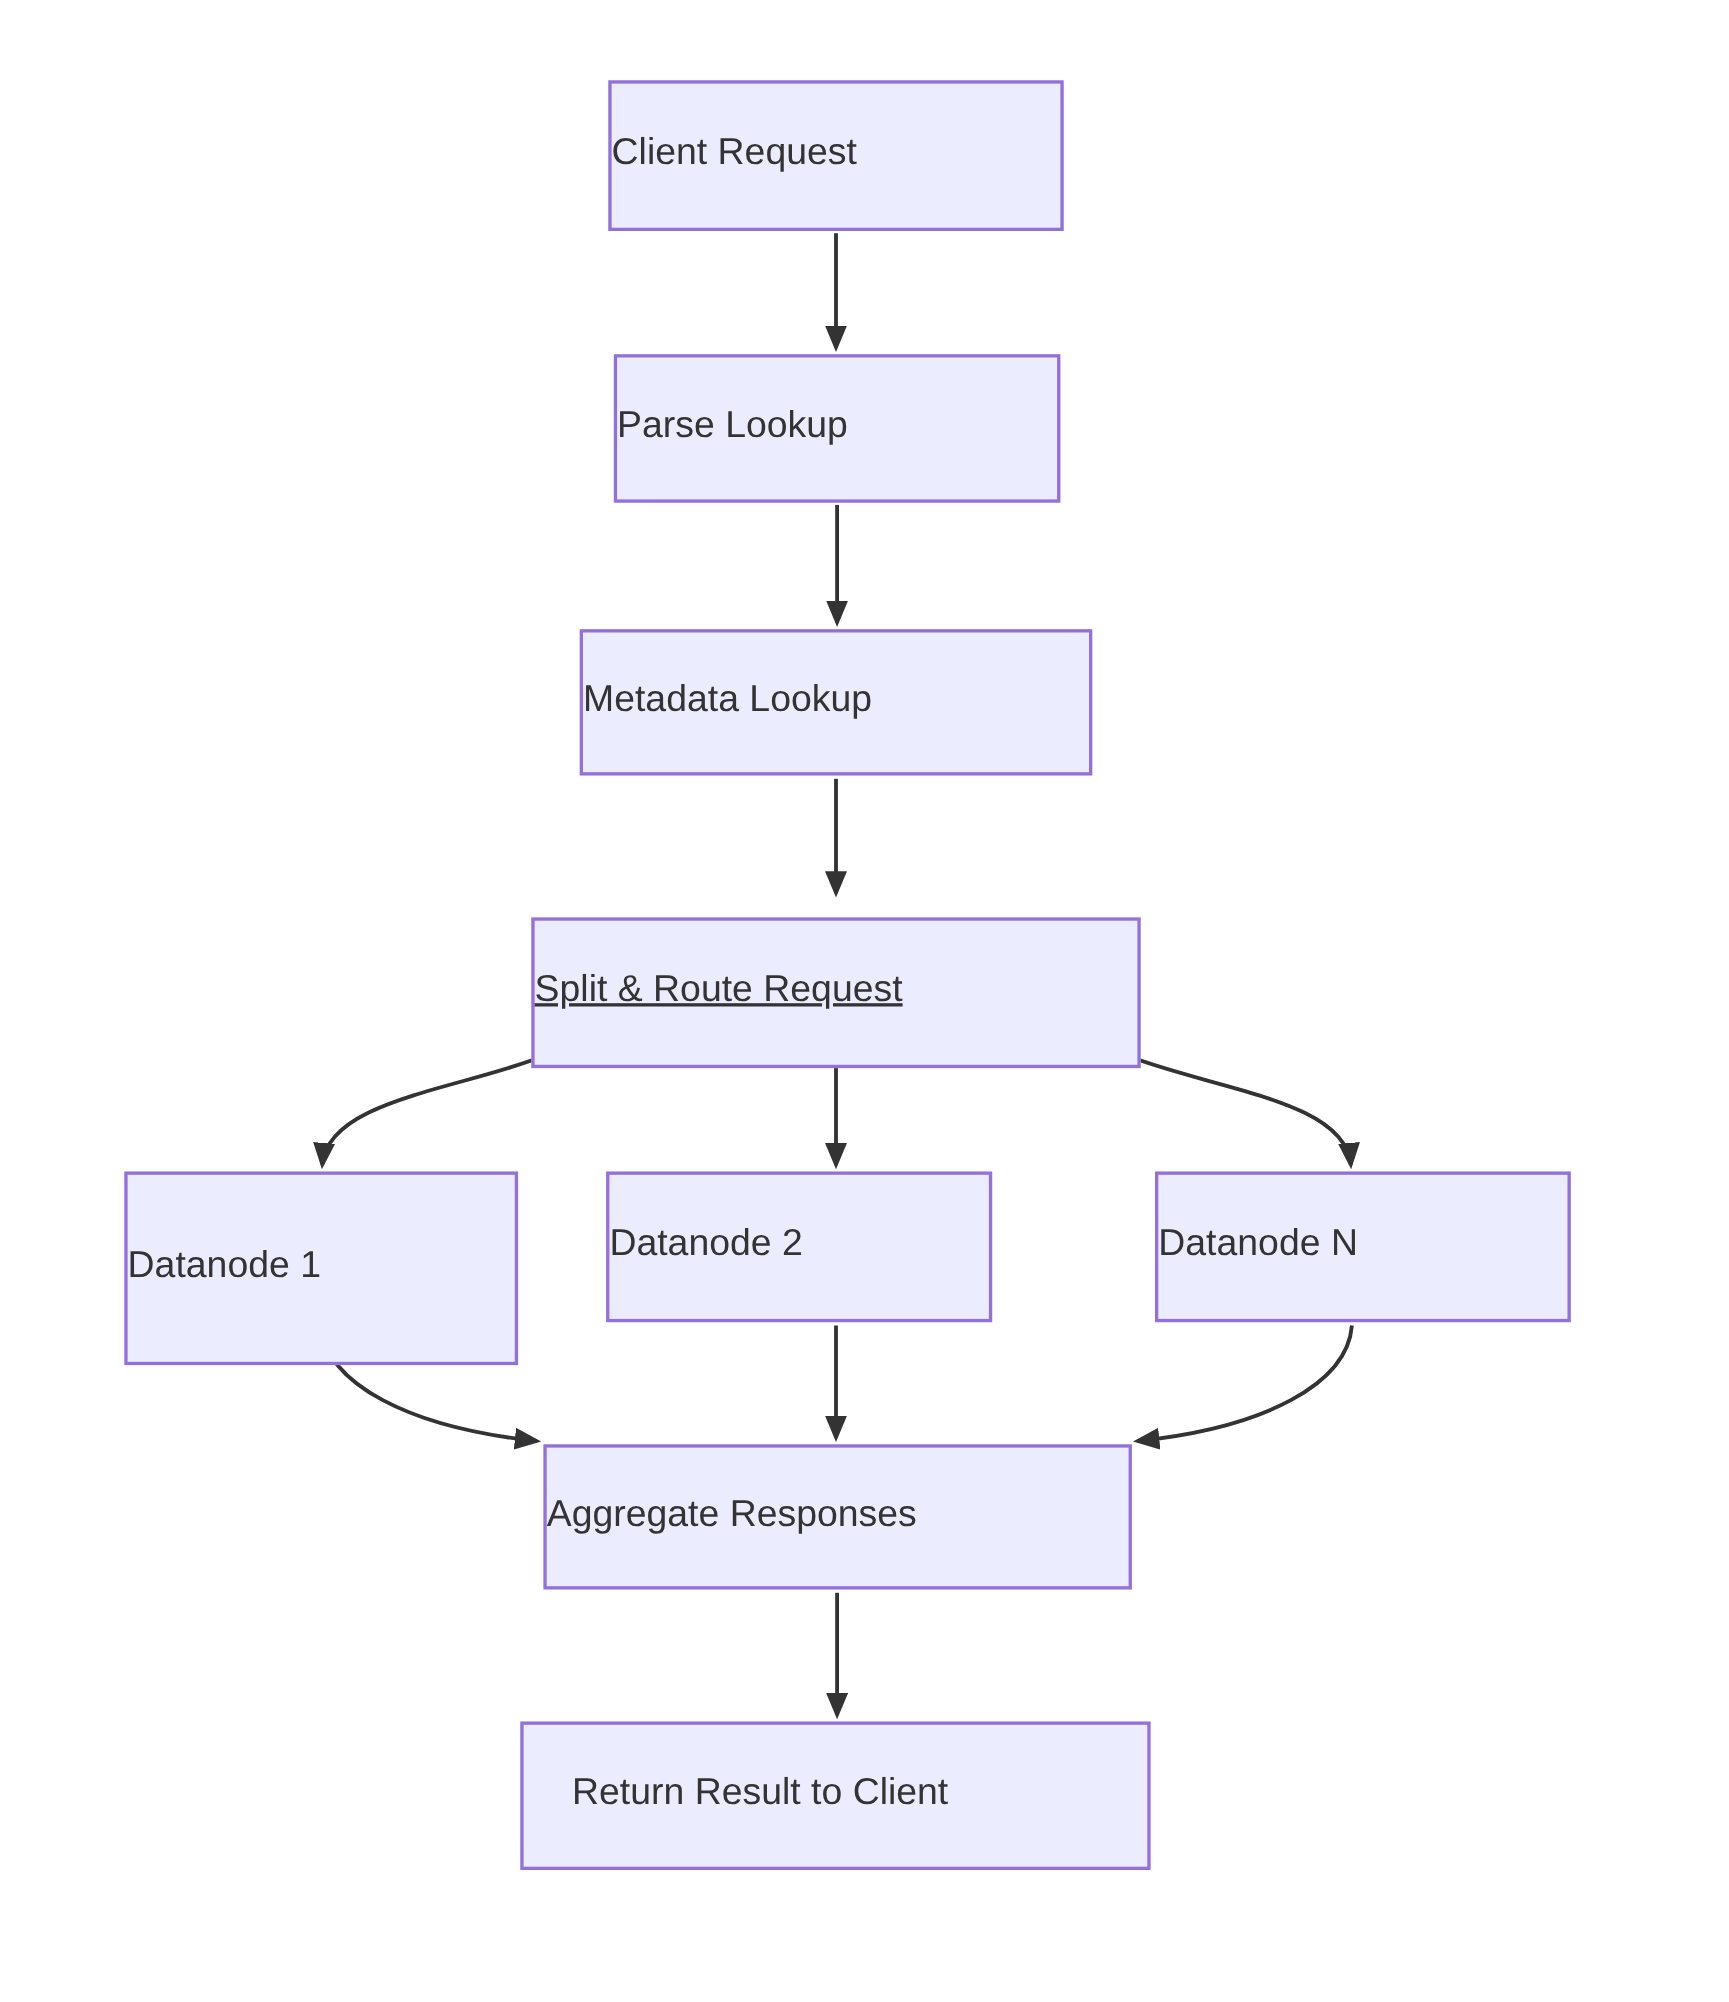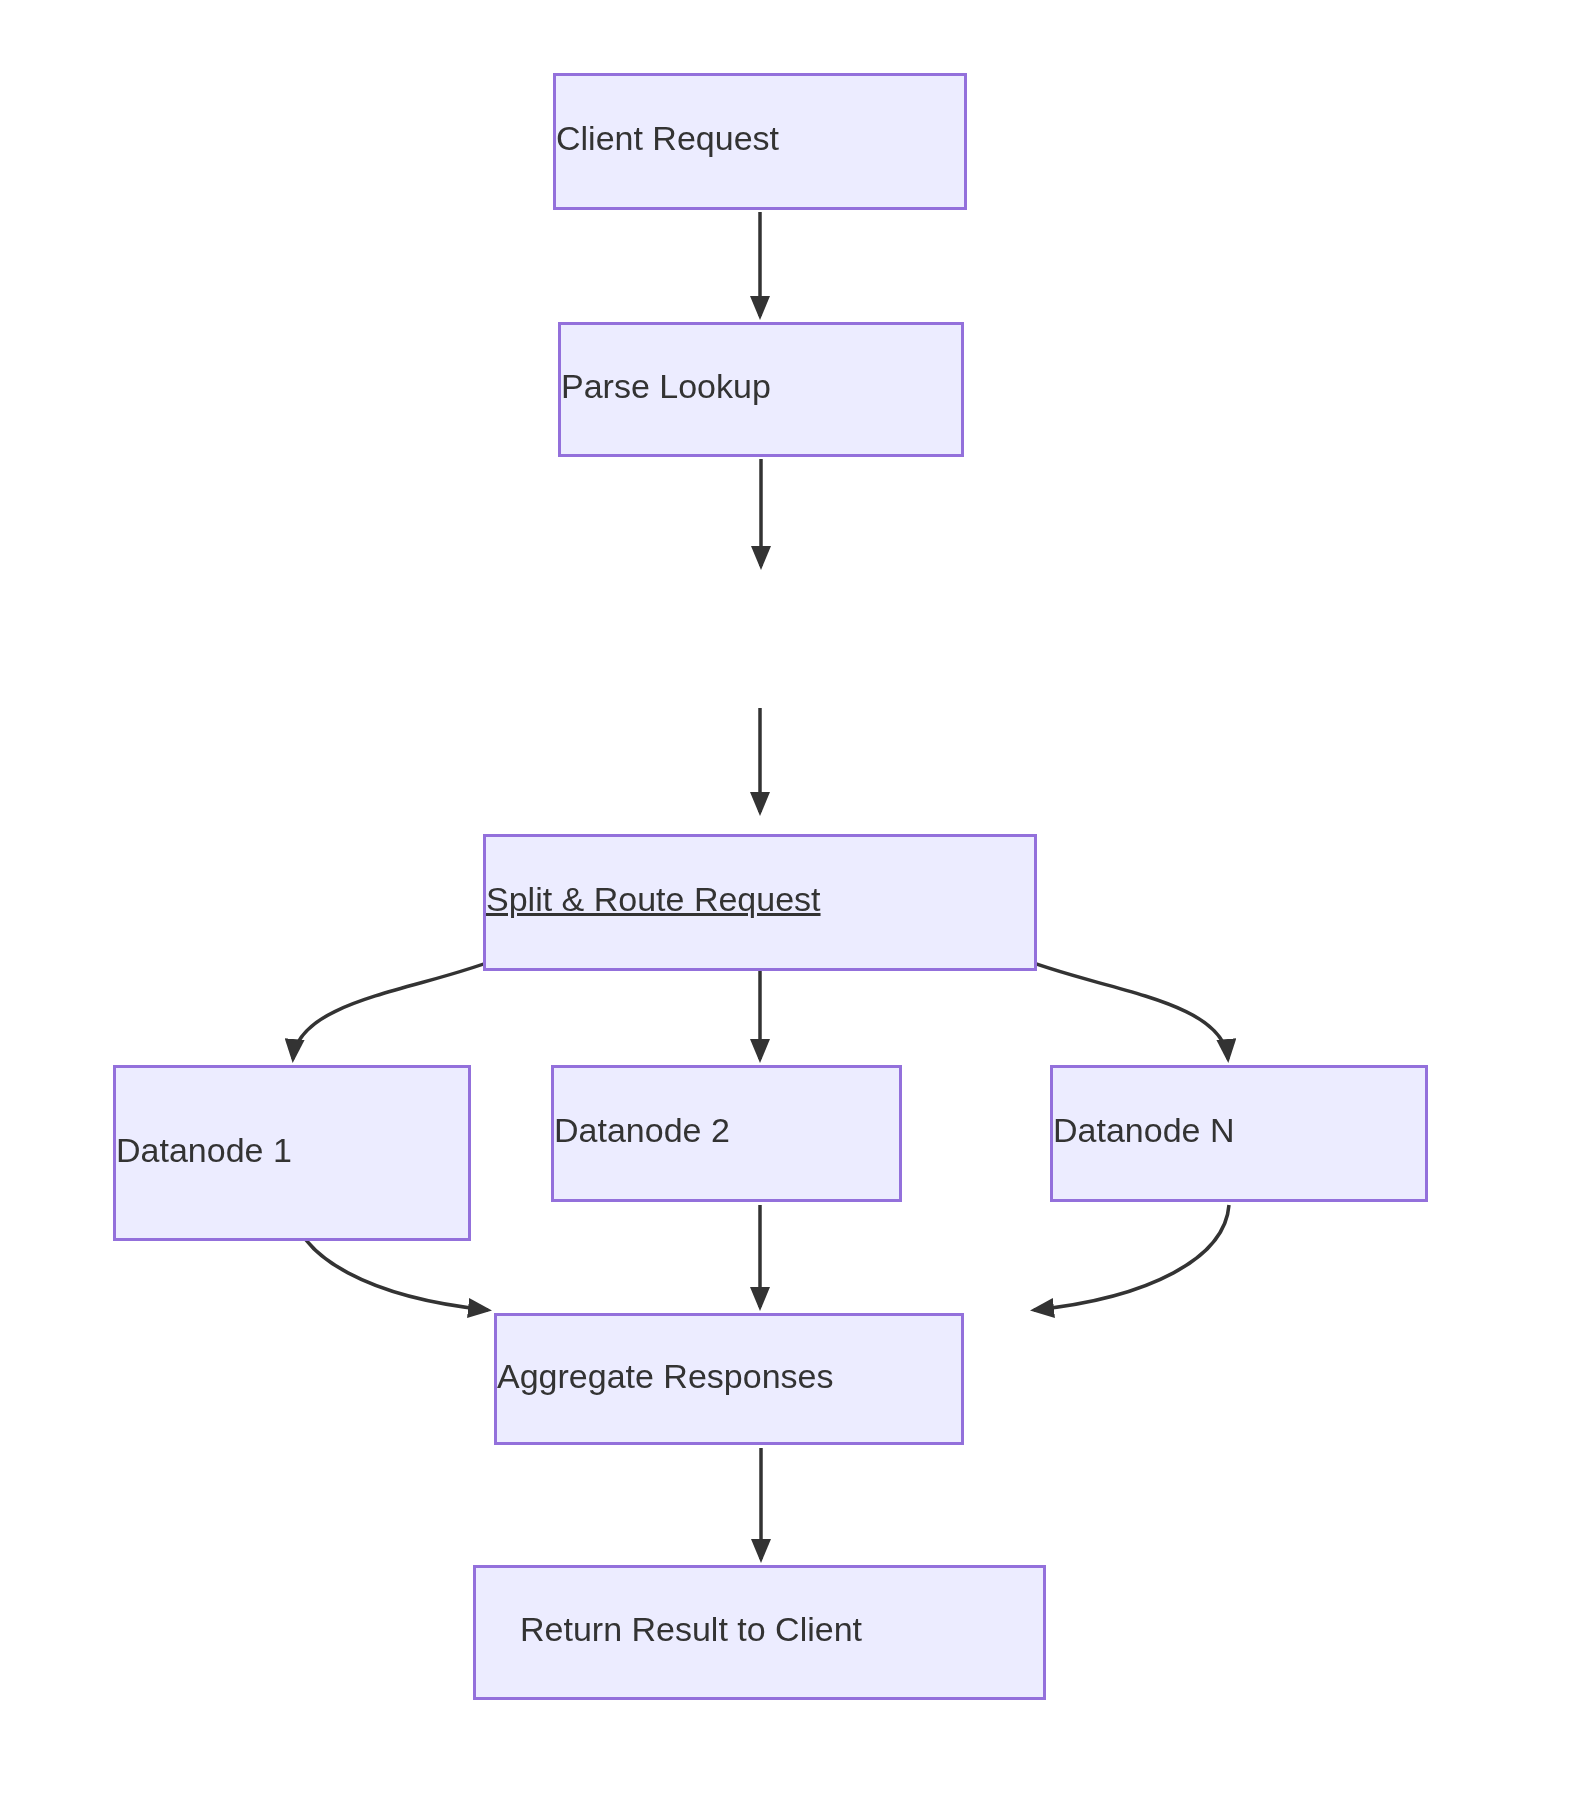--- a/index.html
+++ b/index.html
@@ -70,38 +70,41 @@
   </svg>
 
   <div class="node" style="left:553px; top:73px;  width:414px; height:137px;">
     <span>Client Request</span>
   </div>
 
   <div class="node" style="left:558px; top:322px; width:406px; height:135px;">
     <span>Parse Lookup</span>
   </div>
 
+  <div class="node" style="left:527px; top:572px; width:466px; height:133px;">
+    <span>Metadata Lookup</span>
+  </div>
 
   <div class="node" style="left:483px; top:834px; width:554px; height:137px;text-decoration:underline;">
     <span>Split &amp; Route Request</span>
   </div>
 
   <div class="node" style="left:113px; top:1065px; width:358px; height:176px;">
     <span>Datanode 1</span>
   </div>
 
   <div class="node" style="left:551px; top:1065px; width:351px; height:137px;">
     <span>Datanode 2</span>
   </div>
 
   <div class="node" style="left:1050px; top:1065px; width:378px; height:137px;">
     <span>Datanode N</span>
   </div>
 
-  <div class="node" style="left:494px; top:1313px; width:470px; height:132px;">
+  <div class="node" style="left:494px; top:1313px; width:535px; height:132px;">
     <span>Aggregate Responses</span>
   </div>
 
   <div class="node" style="left:473px; top:1565px; width:573px; height:135px;padding-left:44px;">
     <span>Return Result to Client</span>
   </div>
 
 </div>
 
 </body></html>

